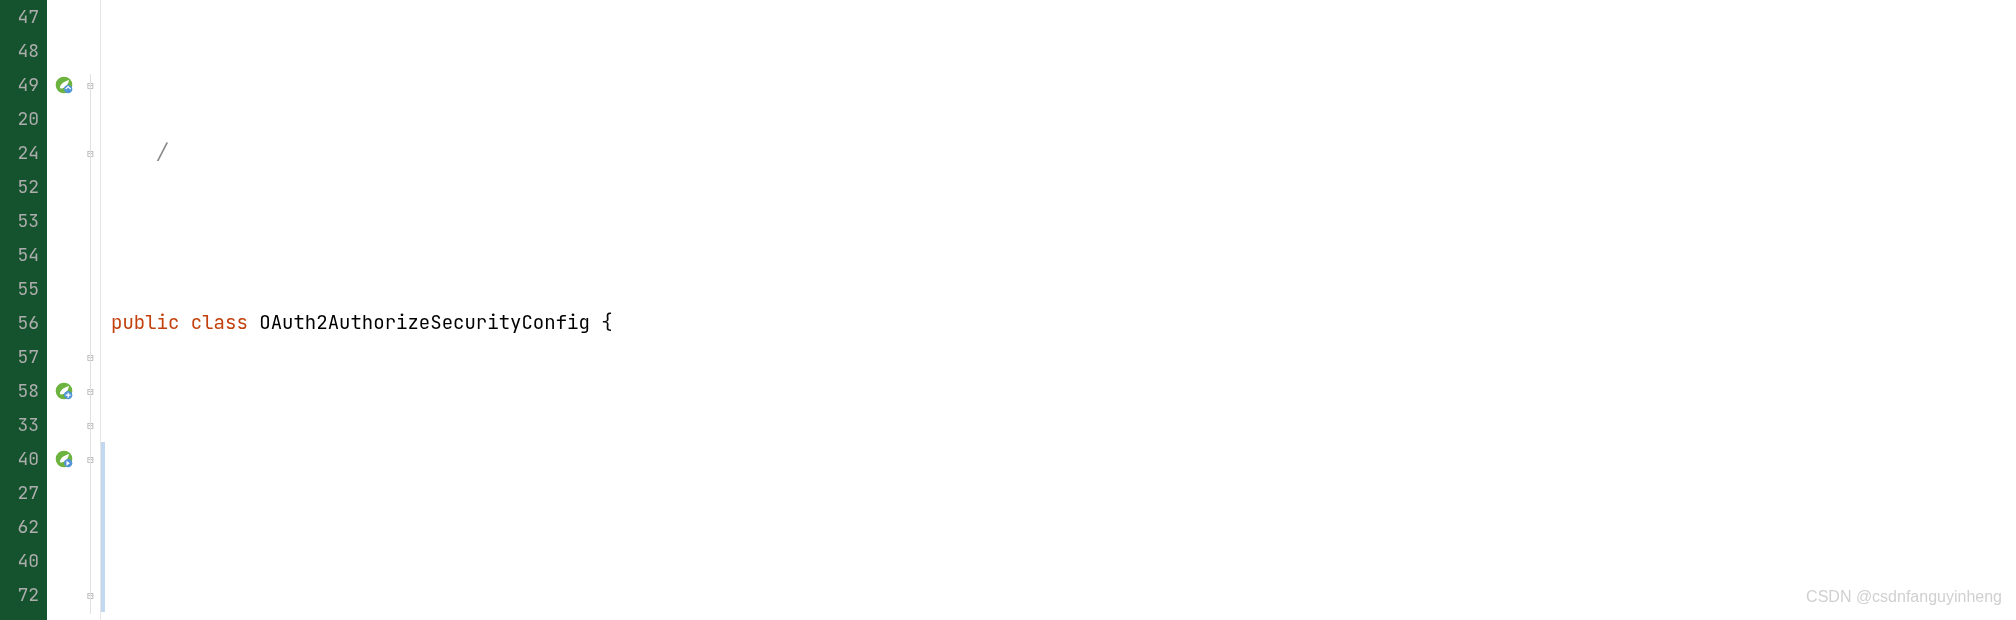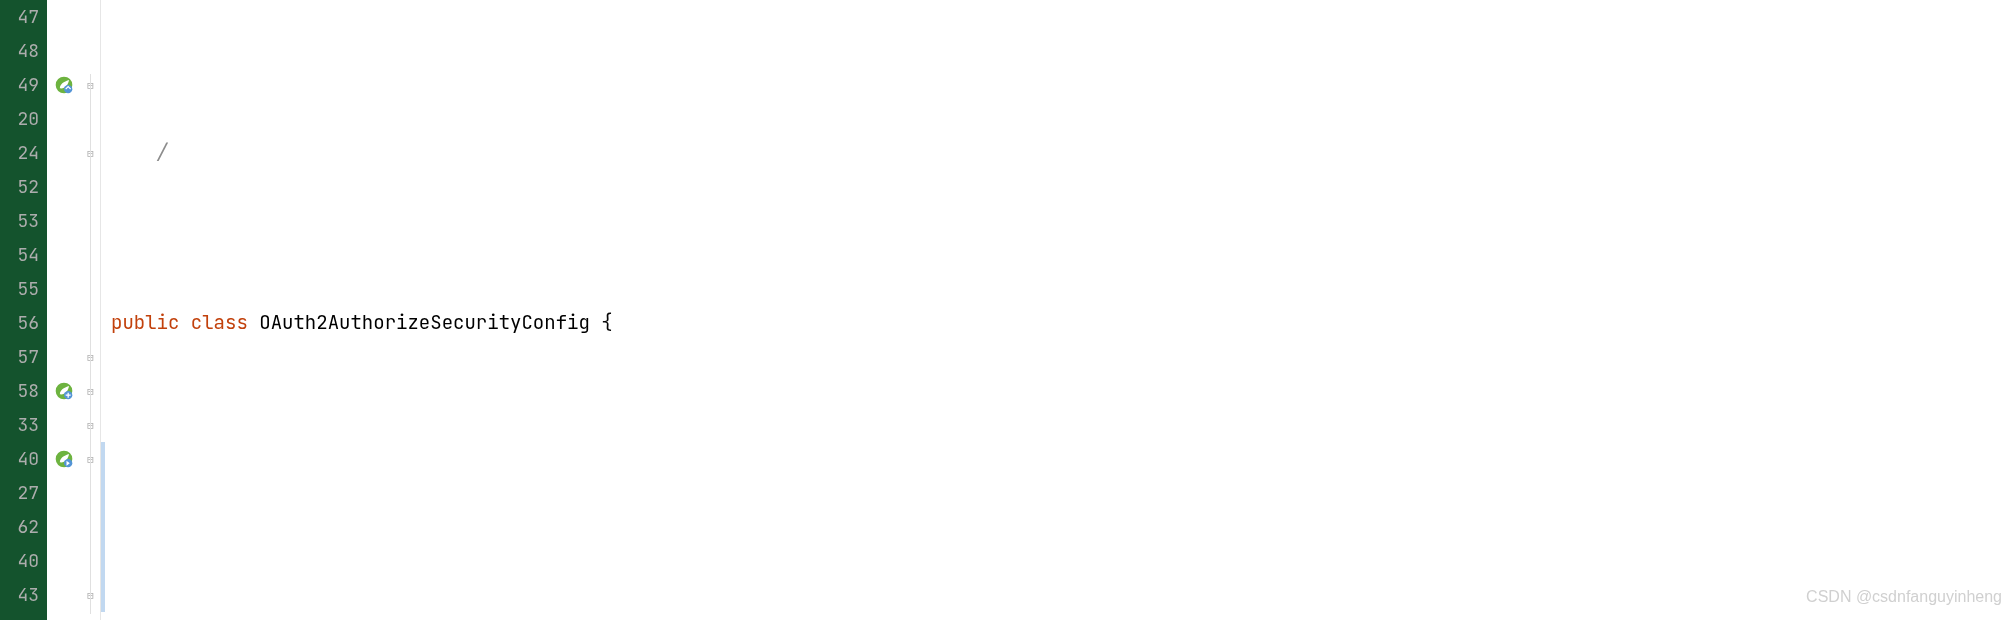--- a/index.html
+++ b/index.html
@@ -112,21 +112,21 @@
       <div class="ln">54</div>
       <div class="ln">55</div>
       <div class="ln">56</div>
       <div class="ln">57</div>
       <div class="ln">58</div>
       <div class="ln">33</div>
       <div class="ln">40</div>
       <div class="ln">27</div>
       <div class="ln">62</div>
       <div class="ln">40</div>
-      <div class="ln">43</div>
+      <div class="ln">72</div>
     </div>
 
   <div class="icon-col">
     <div class="ic"></div>
     <div class="ic"></div>
     <div class="ic">
       <svg class="spring-leaf" viewBox="0 0 24 24">
           <circle cx="12" cy="12" r="10" fill="#6db33f"></circle>
           <path d="M7 16 C7 9 16 7 18 6 C17 12 13 17 7 16 Z" fill="#fff"></path>
           <circle cx="17" cy="17" r="5" fill="#5394d6"></circle>

